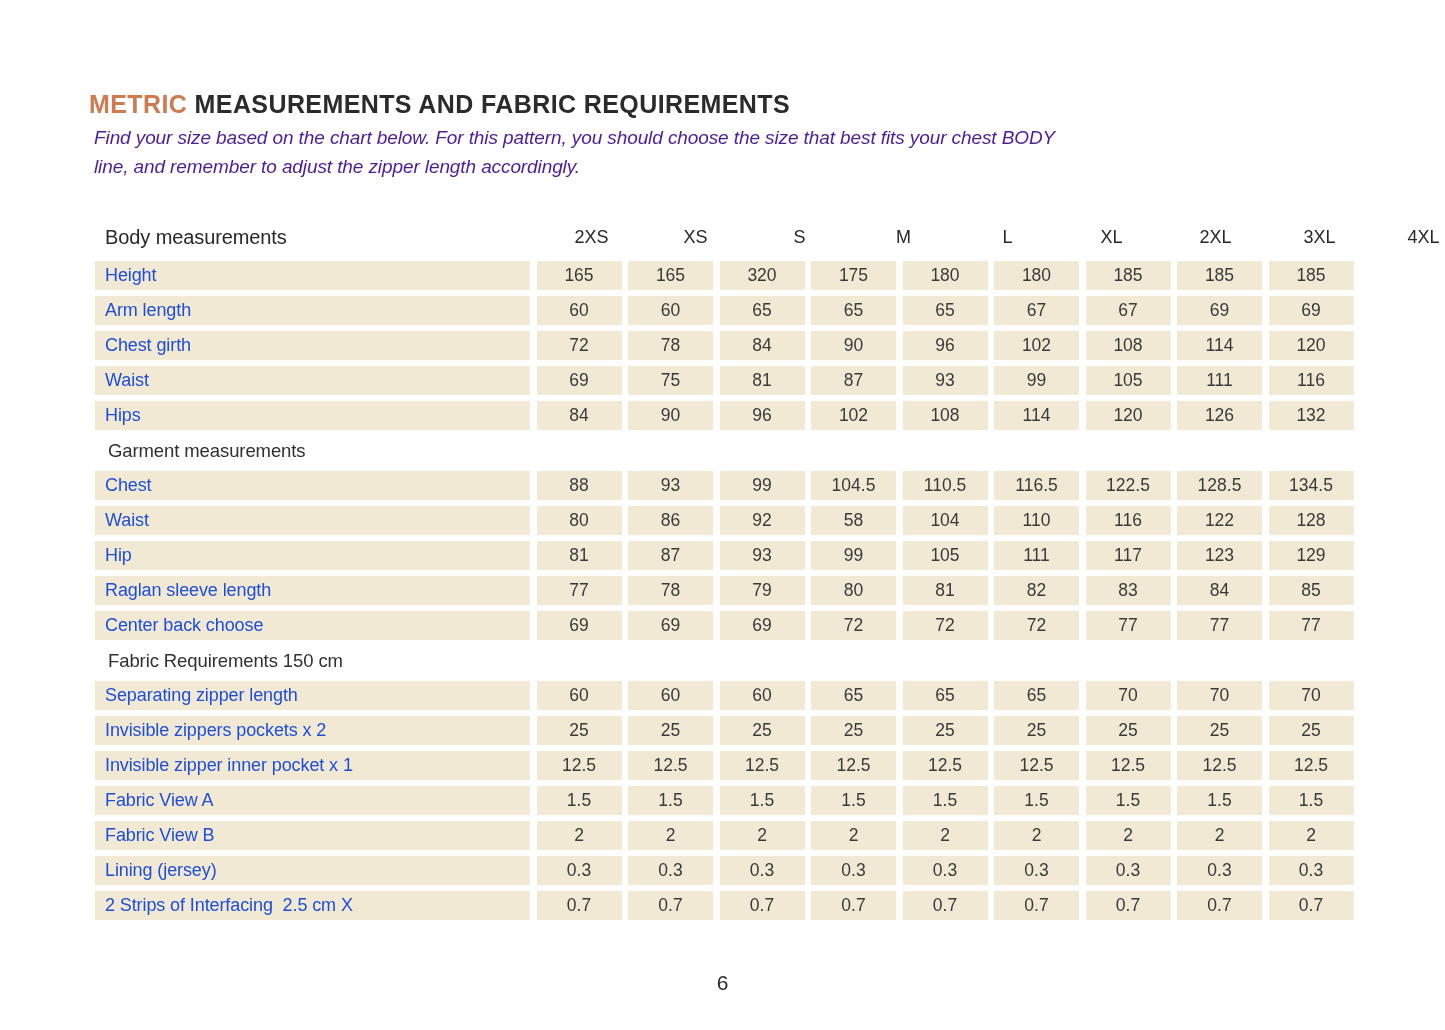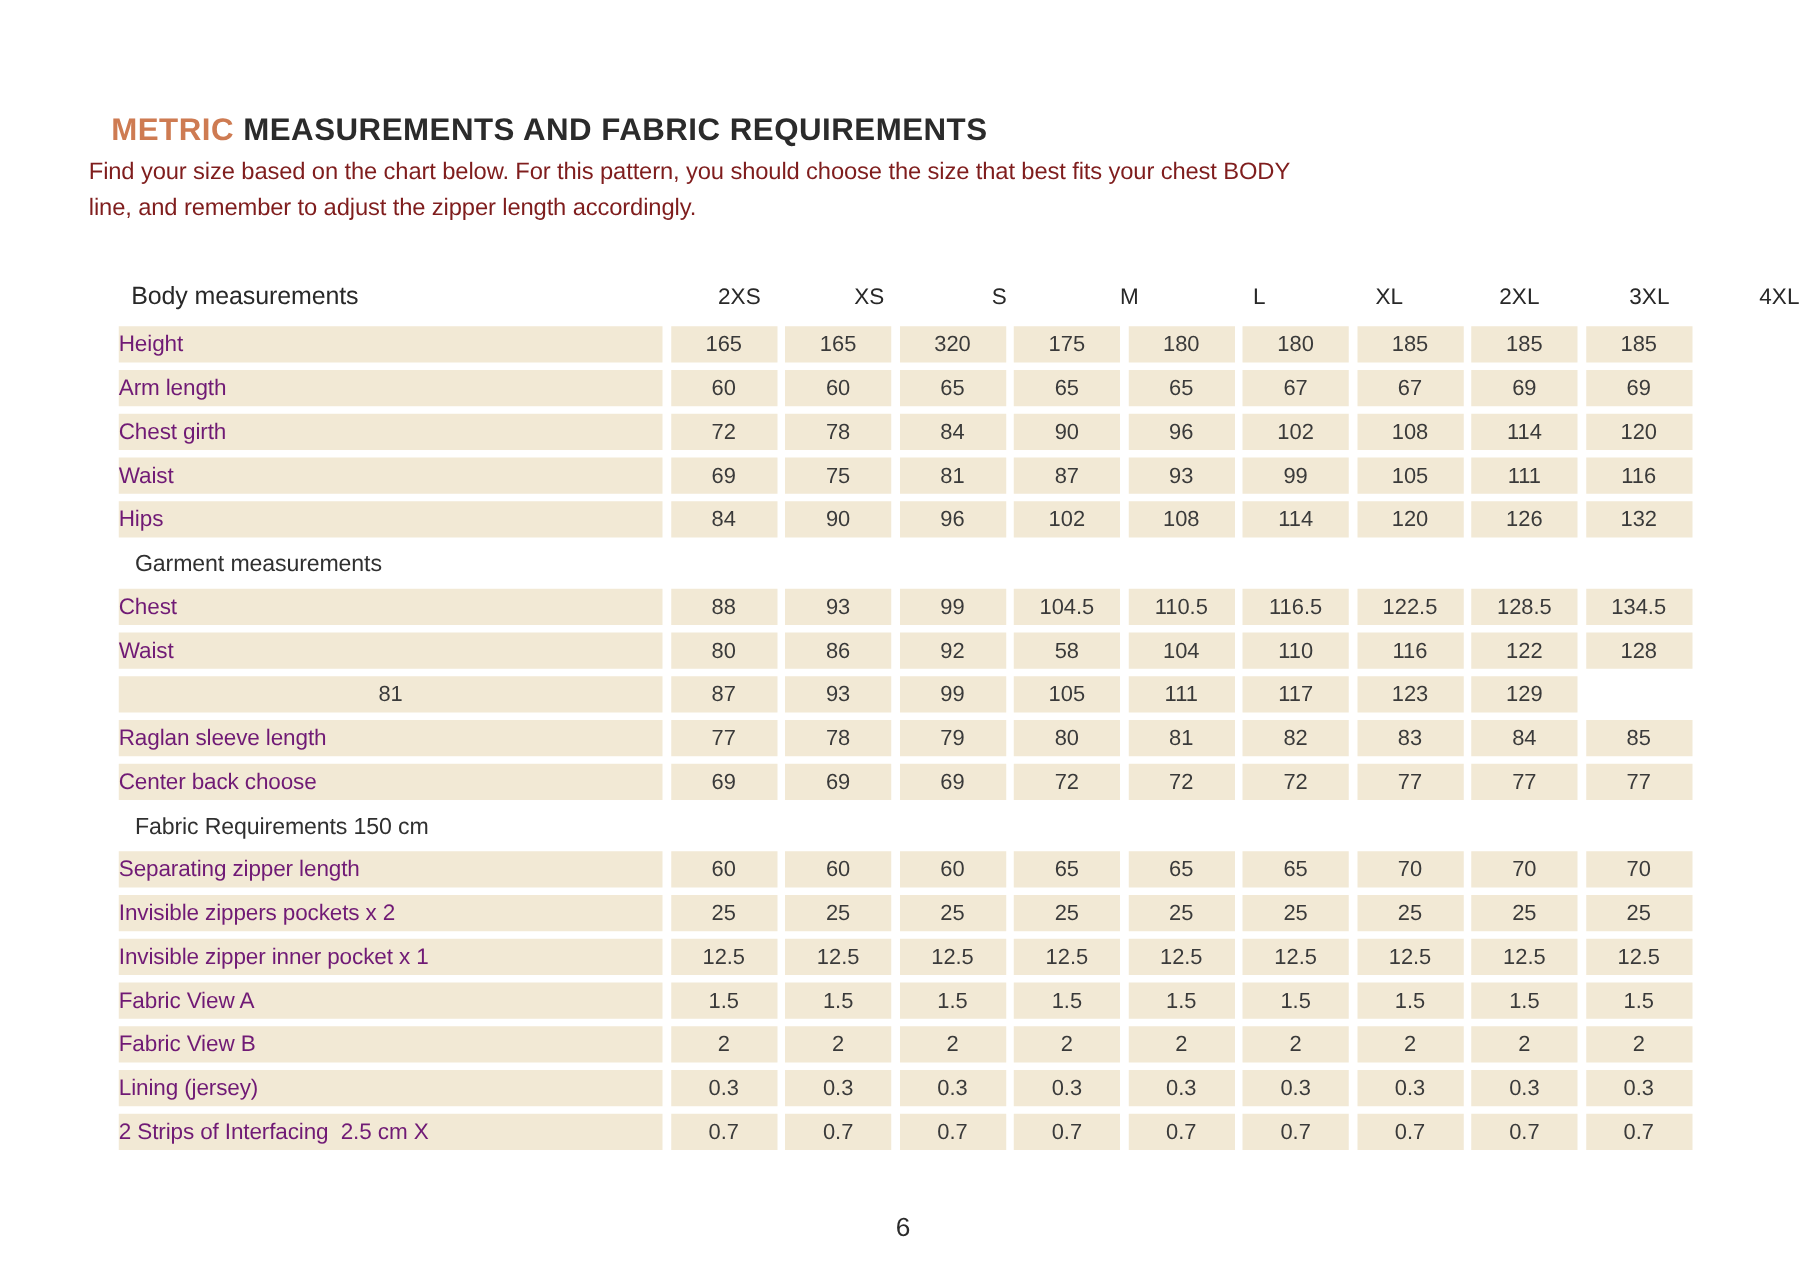--- a/index.html
+++ b/index.html
@@ -12,43 +12,44 @@
     color:#2e2e2e;
     border-radius:10px;
   }
   .title {
     position:absolute; left:89px; top:90px;
     font-size:25px; font-weight:700; letter-spacing:0.4px;
     color:#2b2b2b; white-space:nowrap;
   }
   .title .hl { color:#ce7b52; }
   .intro {
-    position:absolute; left:71px; top:123px;
+    position:absolute; left:94px; top:123px;
     font-size:19px; line-height:29px; letter-spacing:-0.1px;
-    color:#7f1d1d;
+    color:#4c1d95;
+    font-style:italic;
   }
   .mtable { position:absolute; left:95px; top:219px; }
   .t-head {
     display:grid; grid-template-columns:435px repeat(9,85px);
     column-gap:19px; height:36px; margin-bottom:6px; align-items:center;
   }
   .h-label { font-size:20px; color:#282828; padding-left:10px; letter-spacing:-0.1px; }
   .h-size { text-align:center; font-size:18px; color:#282828; }
   .t-row {
     display:grid; grid-template-columns:435px repeat(9,85px);
     column-gap:6.5px; height:29px; margin-bottom:6px;
   }
   .t-cell {
     background:#f2e9d5;
     display:flex; align-items:center; justify-content:center;
     font-size:17.5px; color:#3a3a3a;
   }
   .t-label {
-    justify-content:flex-start; 
-    white-space:pre; font-size:18px; color:#701a75; letter-spacing:-0.1px;
+    justify-content:flex-start; padding-left:10px;
+    white-space:pre; font-size:18px; color:#1d4ed8; letter-spacing:-0.1px;
   }
   .sect {
     height:30px; margin-bottom:5px;
     display:flex; align-items:center; padding-left:13px;
     font-size:18.5px; color:#303030; letter-spacing:-0.1px;
   }
   .pagenum {
     position:absolute; left:0; right:0; top:971px;
     text-align:center; font-size:21px; color:#2b2b2b;
   }
@@ -157,20 +158,21 @@
         <div class="t-cell">86</div>
         <div class="t-cell">92</div>
         <div class="t-cell">58</div>
         <div class="t-cell">104</div>
         <div class="t-cell">110</div>
         <div class="t-cell">116</div>
         <div class="t-cell">122</div>
         <div class="t-cell">128</div>
       </div>
       <div class="t-row">
+        <div class="t-cell t-label">Hip</div>
         <div class="t-cell">81</div>
         <div class="t-cell">87</div>
         <div class="t-cell">93</div>
         <div class="t-cell">99</div>
         <div class="t-cell">105</div>
         <div class="t-cell">111</div>
         <div class="t-cell">117</div>
         <div class="t-cell">123</div>
         <div class="t-cell">129</div>
       </div>

